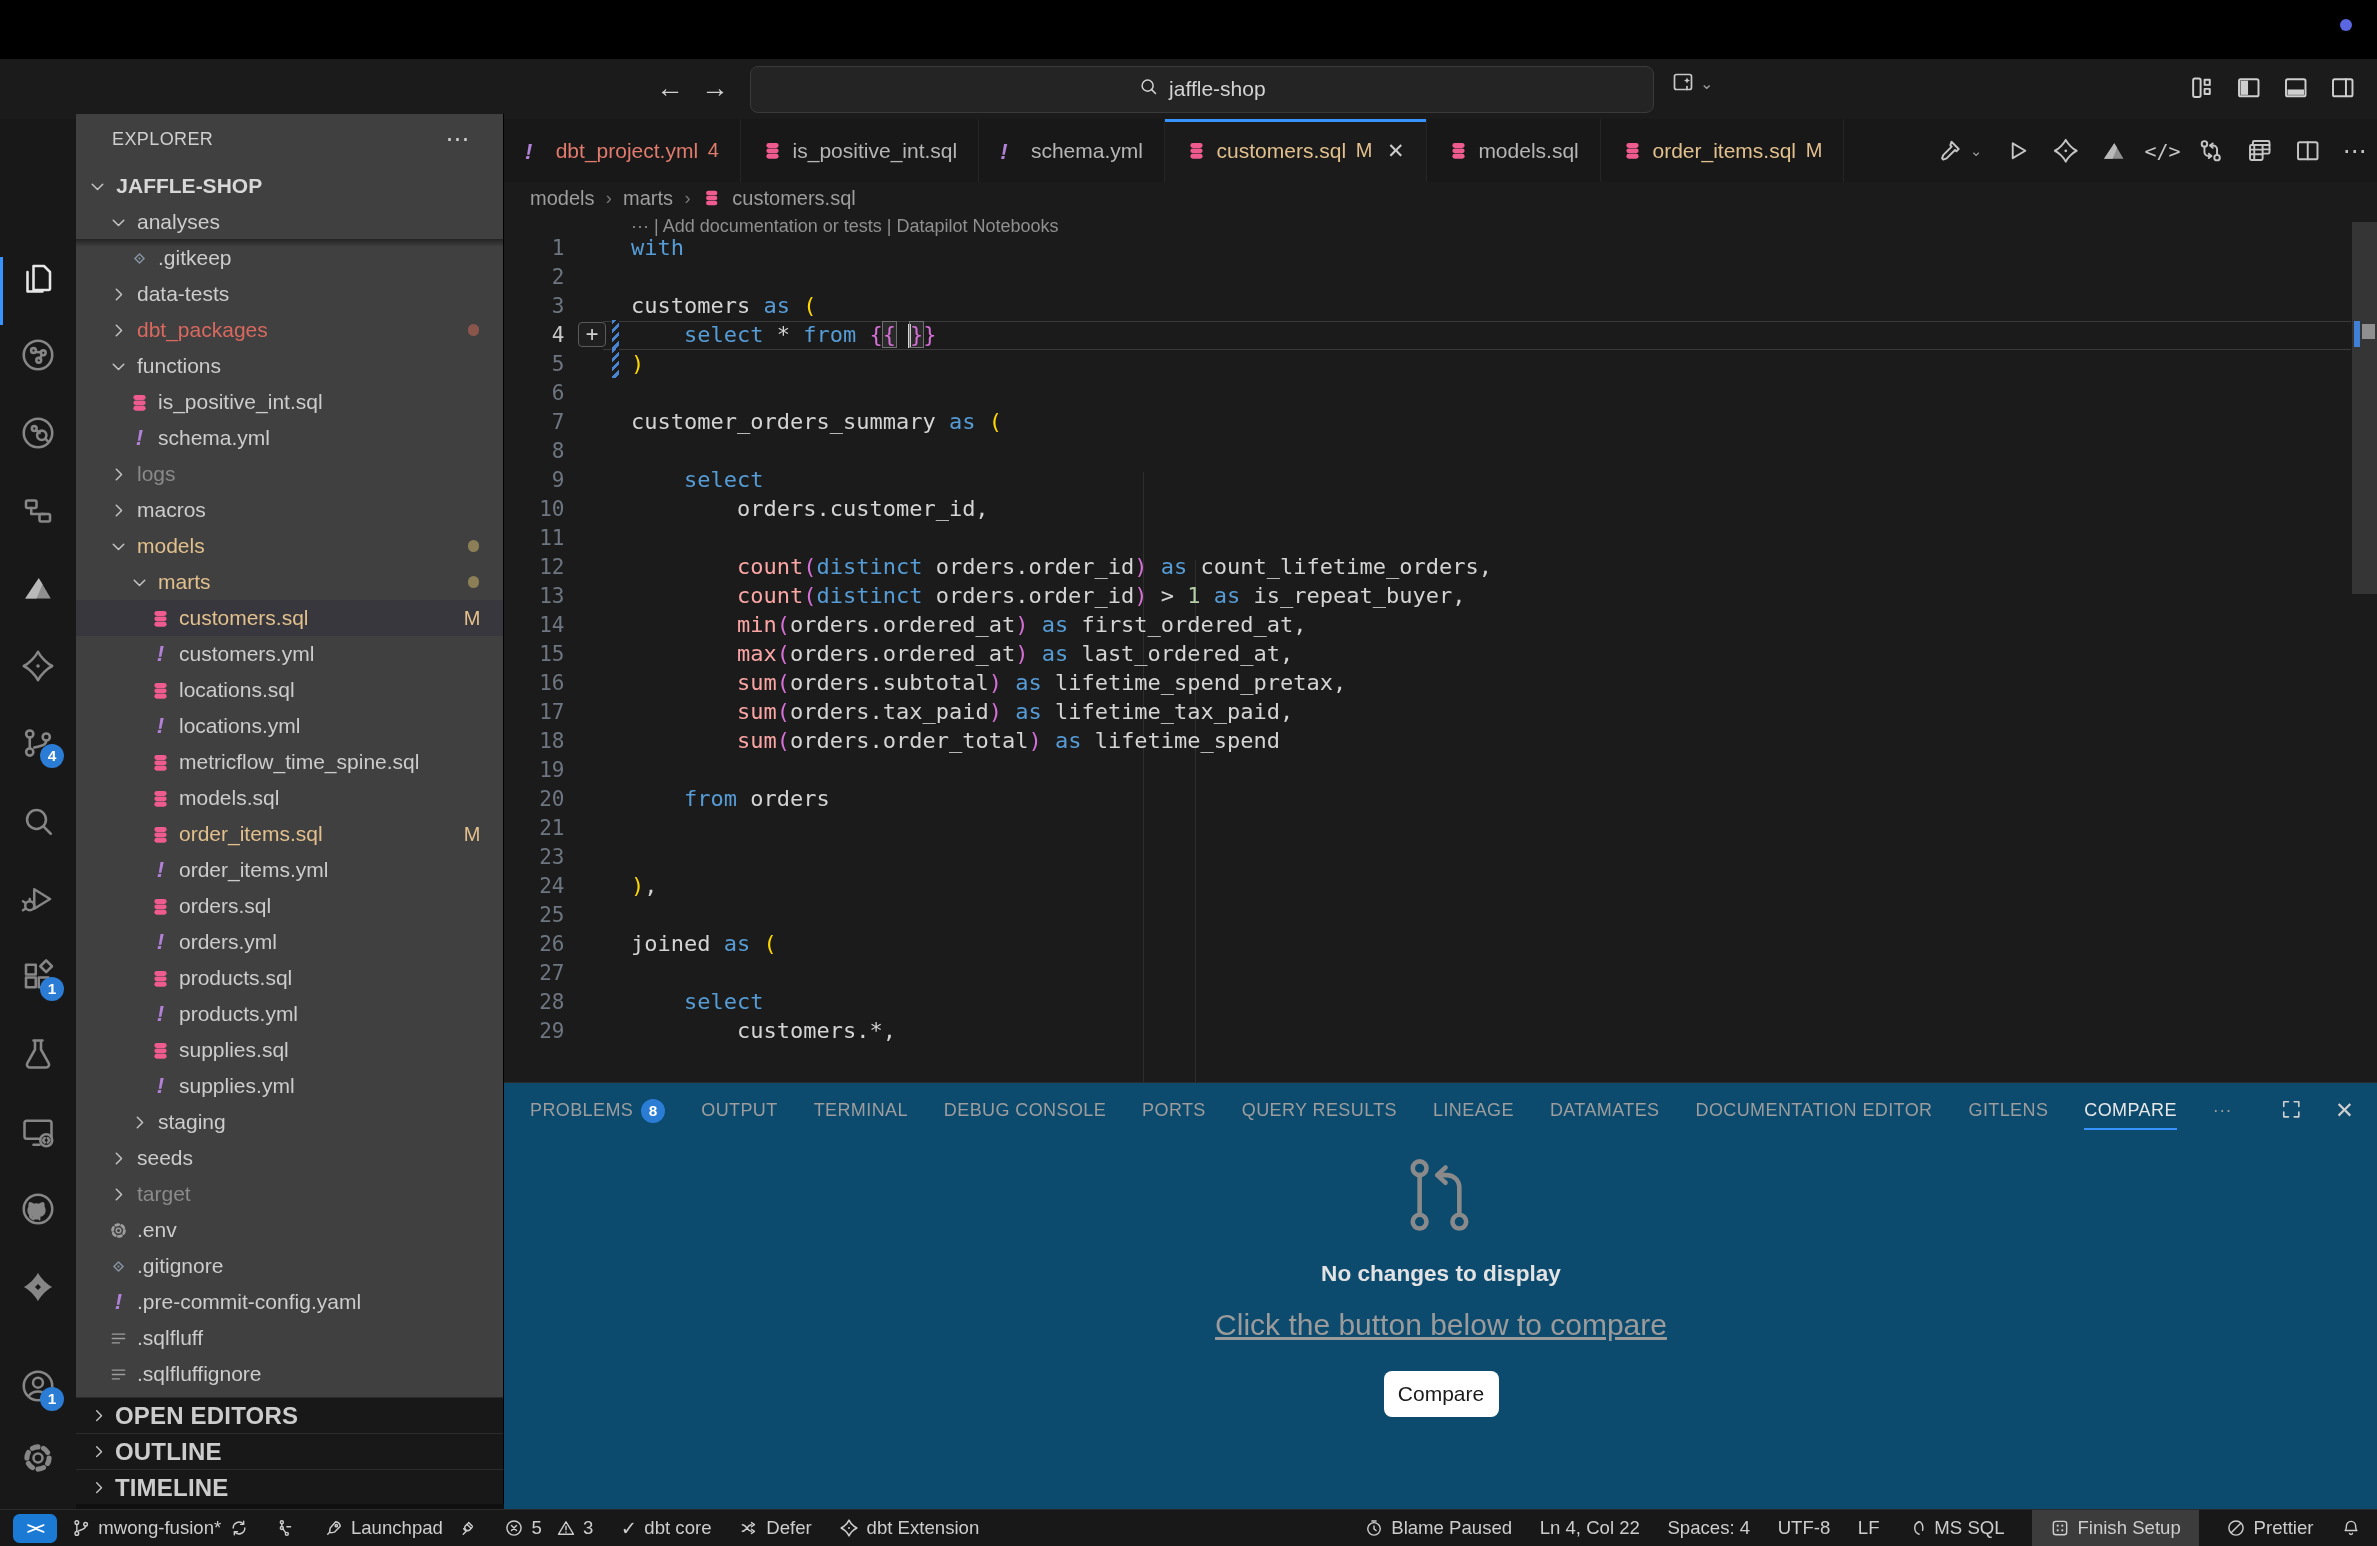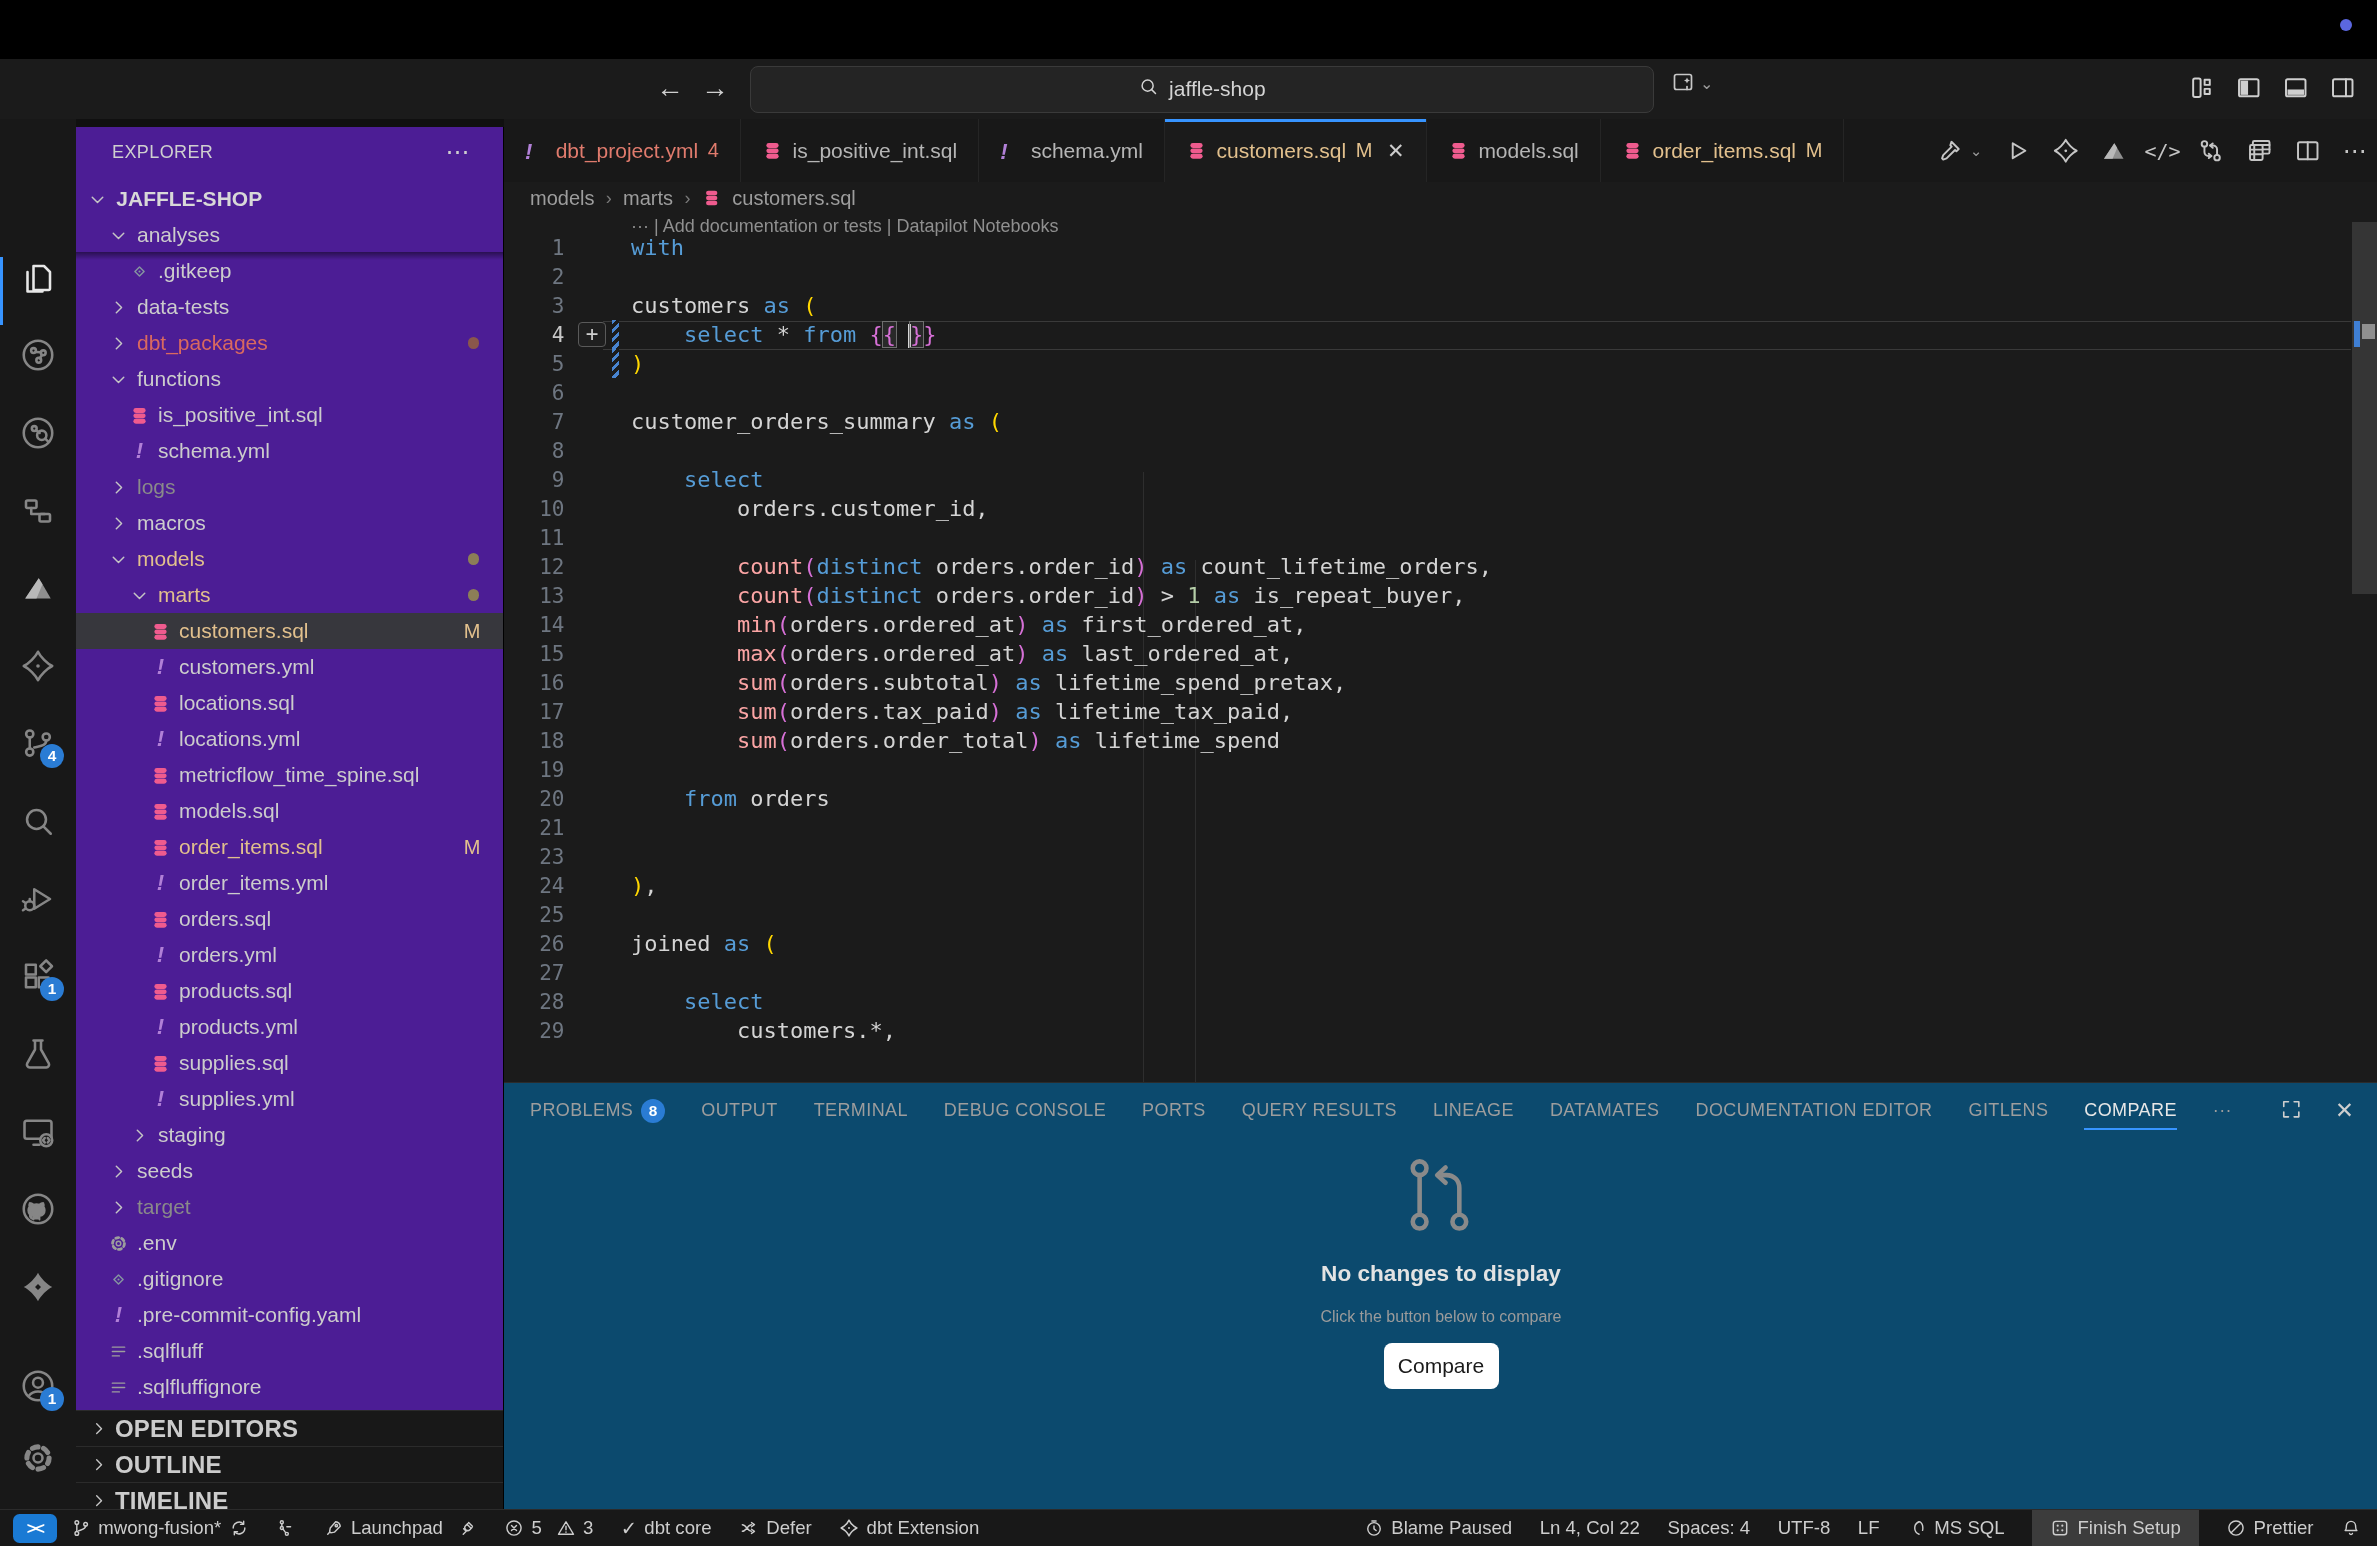--- a/index.html
+++ b/index.html
@@ -20,21 +20,21 @@
 
   
   #activitybar { left:0; top:119px; width:76px; height:1390px; background:#181818; }
   .act-item { position:absolute; left:20px; width:36px; height:36px; color:#868686; }
   .act-item.active { color:#e7e7e7; }
   #act-indicator { left:0; top:2.4px; width:3.2px; height:78px; background:#3794ff; position:absolute; }
   .act-badge { position:absolute; right:-8px; bottom:-6.5px; min-width:24px; height:24px; border-radius:12px;
     background:#2a7cd4; color:#fff; font-size:15.4px; font-weight:700; display:flex; align-items:center; justify-content:center; }
 
   
-  #sidebar { left:76px; top:127px; width:428px; height:1390px; background:#4c1d95; overflow:hidden; border-right:0.8px solid #000; }
+  #sidebar { left:76px; top:114px; width:428px; height:1390px; background:#404040; overflow:hidden; border-right:0.8px solid #000; }
   #sb-header { position:absolute; left:0; top:0; width:100%; height:50px; display:flex; align-items:center; }
   #sb-header .title { margin-left:36px; font-size:18px; letter-spacing:0.4px; color:#cfcfcf; }
   #sb-header .more { position:absolute; right:32px; color:#cfcfcf; font-size:24px; letter-spacing:1.6px; }
   #tree { position:absolute; left:0; top:54px; width:100%; }
   .trow { position:relative; height:36px; display:flex; align-items:center; font-size:21px; color:#cccccc; cursor:default; }
   .trow.selected { background:#37373d; }
   .trow .twisty { width:21px; height:21px; color:#c5c5c5; flex:0 0 auto; }
   .trow .ficon { width:21px; height:21px; flex:0 0 auto; display:flex; align-items:center; justify-content:center; }
   .trow .lbl { margin-left:8px; white-space:nowrap; }
   .trow.bold .lbl { font-weight:700; color:#d8d8d8; }
@@ -91,21 +91,21 @@
   #panel-tabs { position:absolute; left:26px; top:6.5px; height:42px; display:flex; align-items:center; gap:36px; }
   .ptab { position:relative; font-size:18px; letter-spacing:0.4px; color:#9d9d9d; display:flex; align-items:center; gap:8px; height:42px; }
   .ptab.active { color:#e7e7e7; }
   .ptab.active::after { content:""; position:absolute; left:0; bottom:1.6px; width:100%; height:2.4px; background:#3794ff; }
   .pbadge { min-width:24px; height:24px; border-radius:12px; background:#2a7cd4; color:#fff; font-size:15.4px; font-weight:700;
     display:flex; align-items:center; justify-content:center; }
   #panel-tabactions { position:absolute; right:24px; top:6.5px; height:42px; display:flex; align-items:center; gap:32px; color:#cfcfcf; }
   #panel-empty { position:absolute; left:0; top:73px; width:100%; display:flex; flex-direction:column; align-items:center; }
   #panel-empty .bigicon { color:#8a8a8a; margin-bottom:21px; }
   #panel-empty .t1 { font-size:22.6px; font-weight:600; color:#e3e3e3; margin-bottom:21px; }
-  #panel-empty .t2 { font-size:16px; color:#9b9b9b; margin-bottom:17px; }
+  #panel-empty .t2 { font-size:30px; color:#9b9b9b; margin-bottom:29px;text-decoration:underline; }
   #compare-btn { width:115px; height:46px; background:#ffffff; color:#1a1a1a; font-size:21px; font-weight:500;
     border:none; border-radius:8px; font-family:"Liberation Sans",sans-serif; }
 
   
   #statusbar { left:0; top:1509px; width:2377px; height:37px; background:#181818; border-top:0.8px solid #2b2b2b;
     display:flex; align-items:center; font-size:18.6px; color:#cdcdcd; }
   #remote-ind { position:absolute; left:13px; top:4px; width:44px; height:29px; background:#1a7ad4; border-radius:6.5px;
     color:#fff; display:flex; align-items:center; justify-content:center; font-size:17px; font-weight:700; letter-spacing:-1.6px; }
   .sb-item { display:flex; align-items:center; gap:7.3px; margin-right:27.5px; white-space:nowrap; }
   .sb-item .mini { width:20px; height:20px; }

